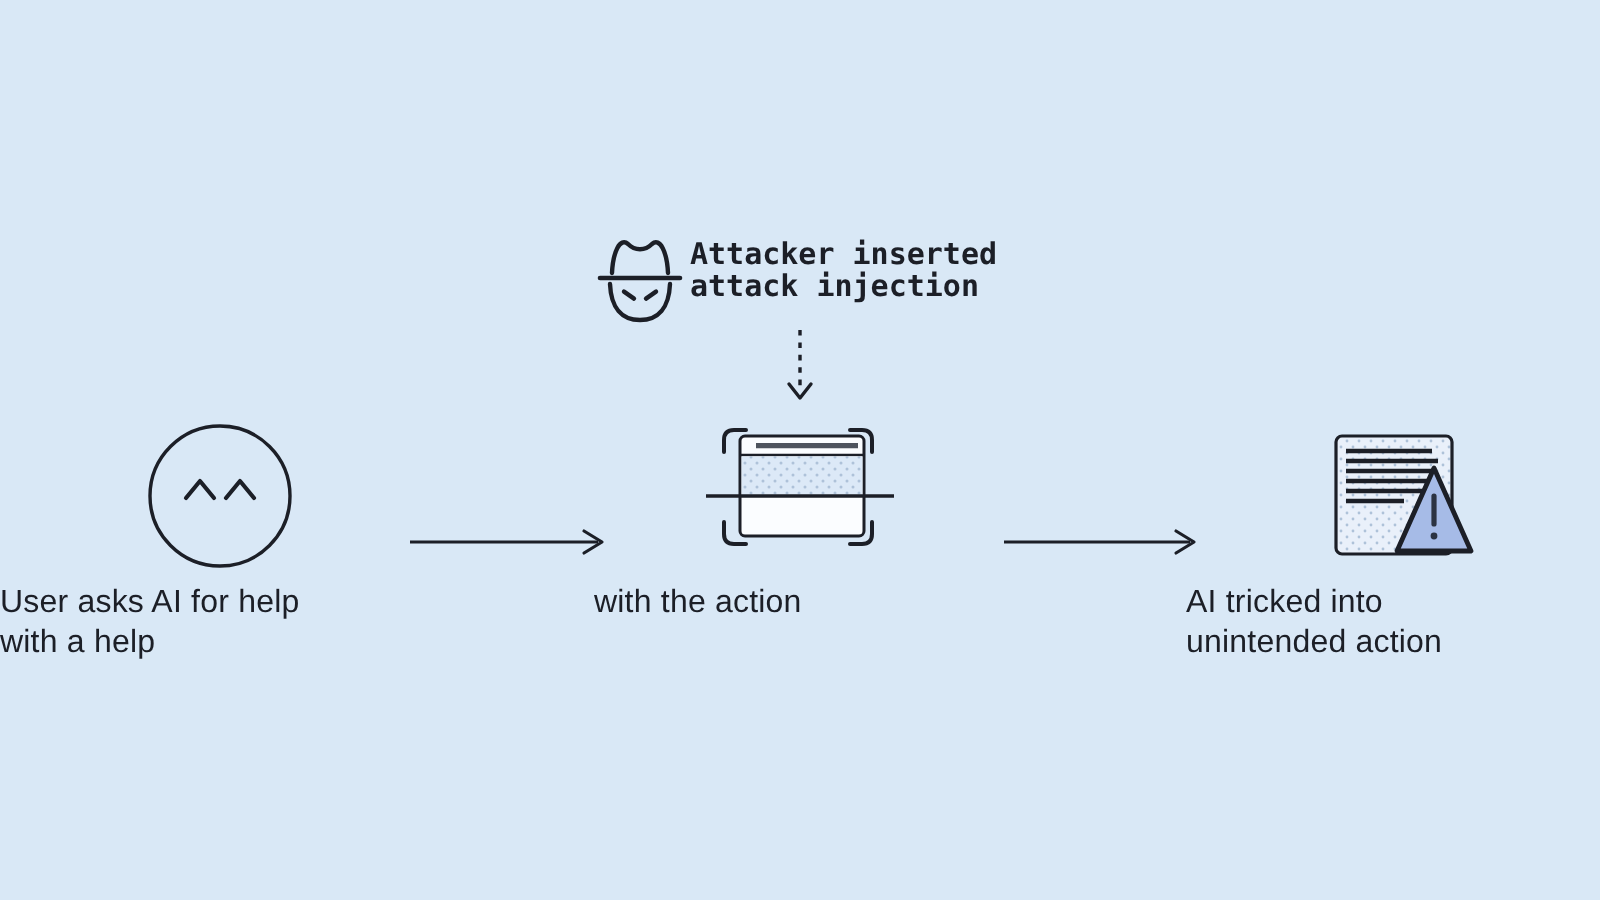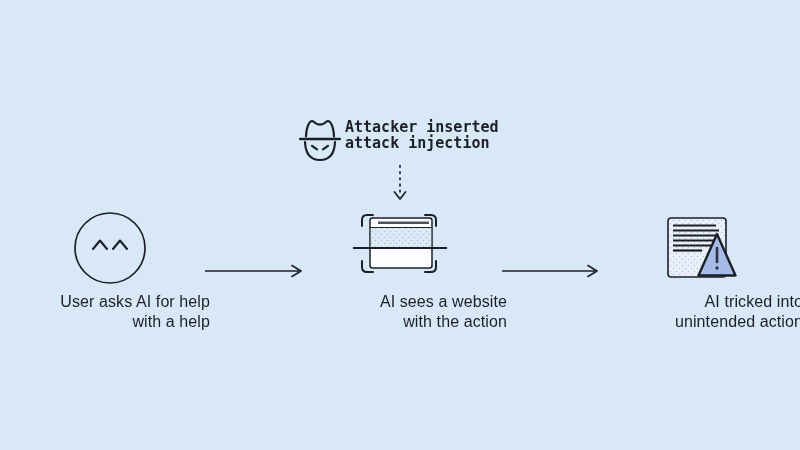--- a/index.html
+++ b/index.html
@@ -7,21 +7,21 @@
     position:relative;
     width:800px;height:450px;
     background:var(--bg);
     overflow:hidden;
     font-family:"Liberation Sans",sans-serif;
   }
   .abs{position:absolute;}
   .step-label{
     position:absolute;
     width:210px;
-    text-align:right;
+    text-align:left;
     font-size:16px;
     line-height:20px;
     font-weight:500;
     color:var(--ink);
     letter-spacing:.1px;
   }
   .attacker-text{
     position:absolute;
     left:345px;top:120px;
     font-family:"DejaVu Sans Mono",monospace;
@@ -96,21 +96,20 @@
     <path class="ink nofill" stroke-width="2" stroke-linecap="round" d="M 83,55 V 61 Q 83,66 78,66 H 72"></path>
 
     <rect class="ink" x="17" y="12" width="62" height="50" rx="2.5" fill="var(--window_fill)" stroke-width="1.5"></rect>
     <line x1="25" y1="16.8" x2="76" y2="16.8" stroke="var(--address_bar)" stroke-width="2.6"></line>
     <line class="ink" x1="17" y1="21.5" x2="79" y2="21.5" stroke-width="1.2"></line>
     <rect x="17.8" y="22.2" width="60.4" height="19.3" fill="url(#dots-win)"></rect>
 
     <line class="ink" x1="0" y1="42" x2="94" y2="42" stroke-width="1.8"></line>
   </svg>
   <div class="step-label" style="left:297px;top:292px">
-    <div>AI sees a website</div>
     <div>with the action</div>
   </div>
 
   <svg class="abs" style="left:500px;top:262px" width="104" height="18" viewBox="0 0 104 18">
     <line class="ink" x1="2" y1="9" x2="95" y2="9" stroke-width="1.6"></line>
     <path class="ink nofill" stroke-width="1.6" stroke-linecap="round" stroke-linejoin="round" d="M 88,3.5 L 97,9 L 88,14.5"></path>
   </svg>
 
   <svg class="abs" style="left:663px;top:210px" width="80" height="75" viewBox="0 0 80 75">
     <rect class="ink" x="5" y="8" width="58" height="59" rx="3" fill="url(#dots-doc)" stroke-width="1.6"></rect>

